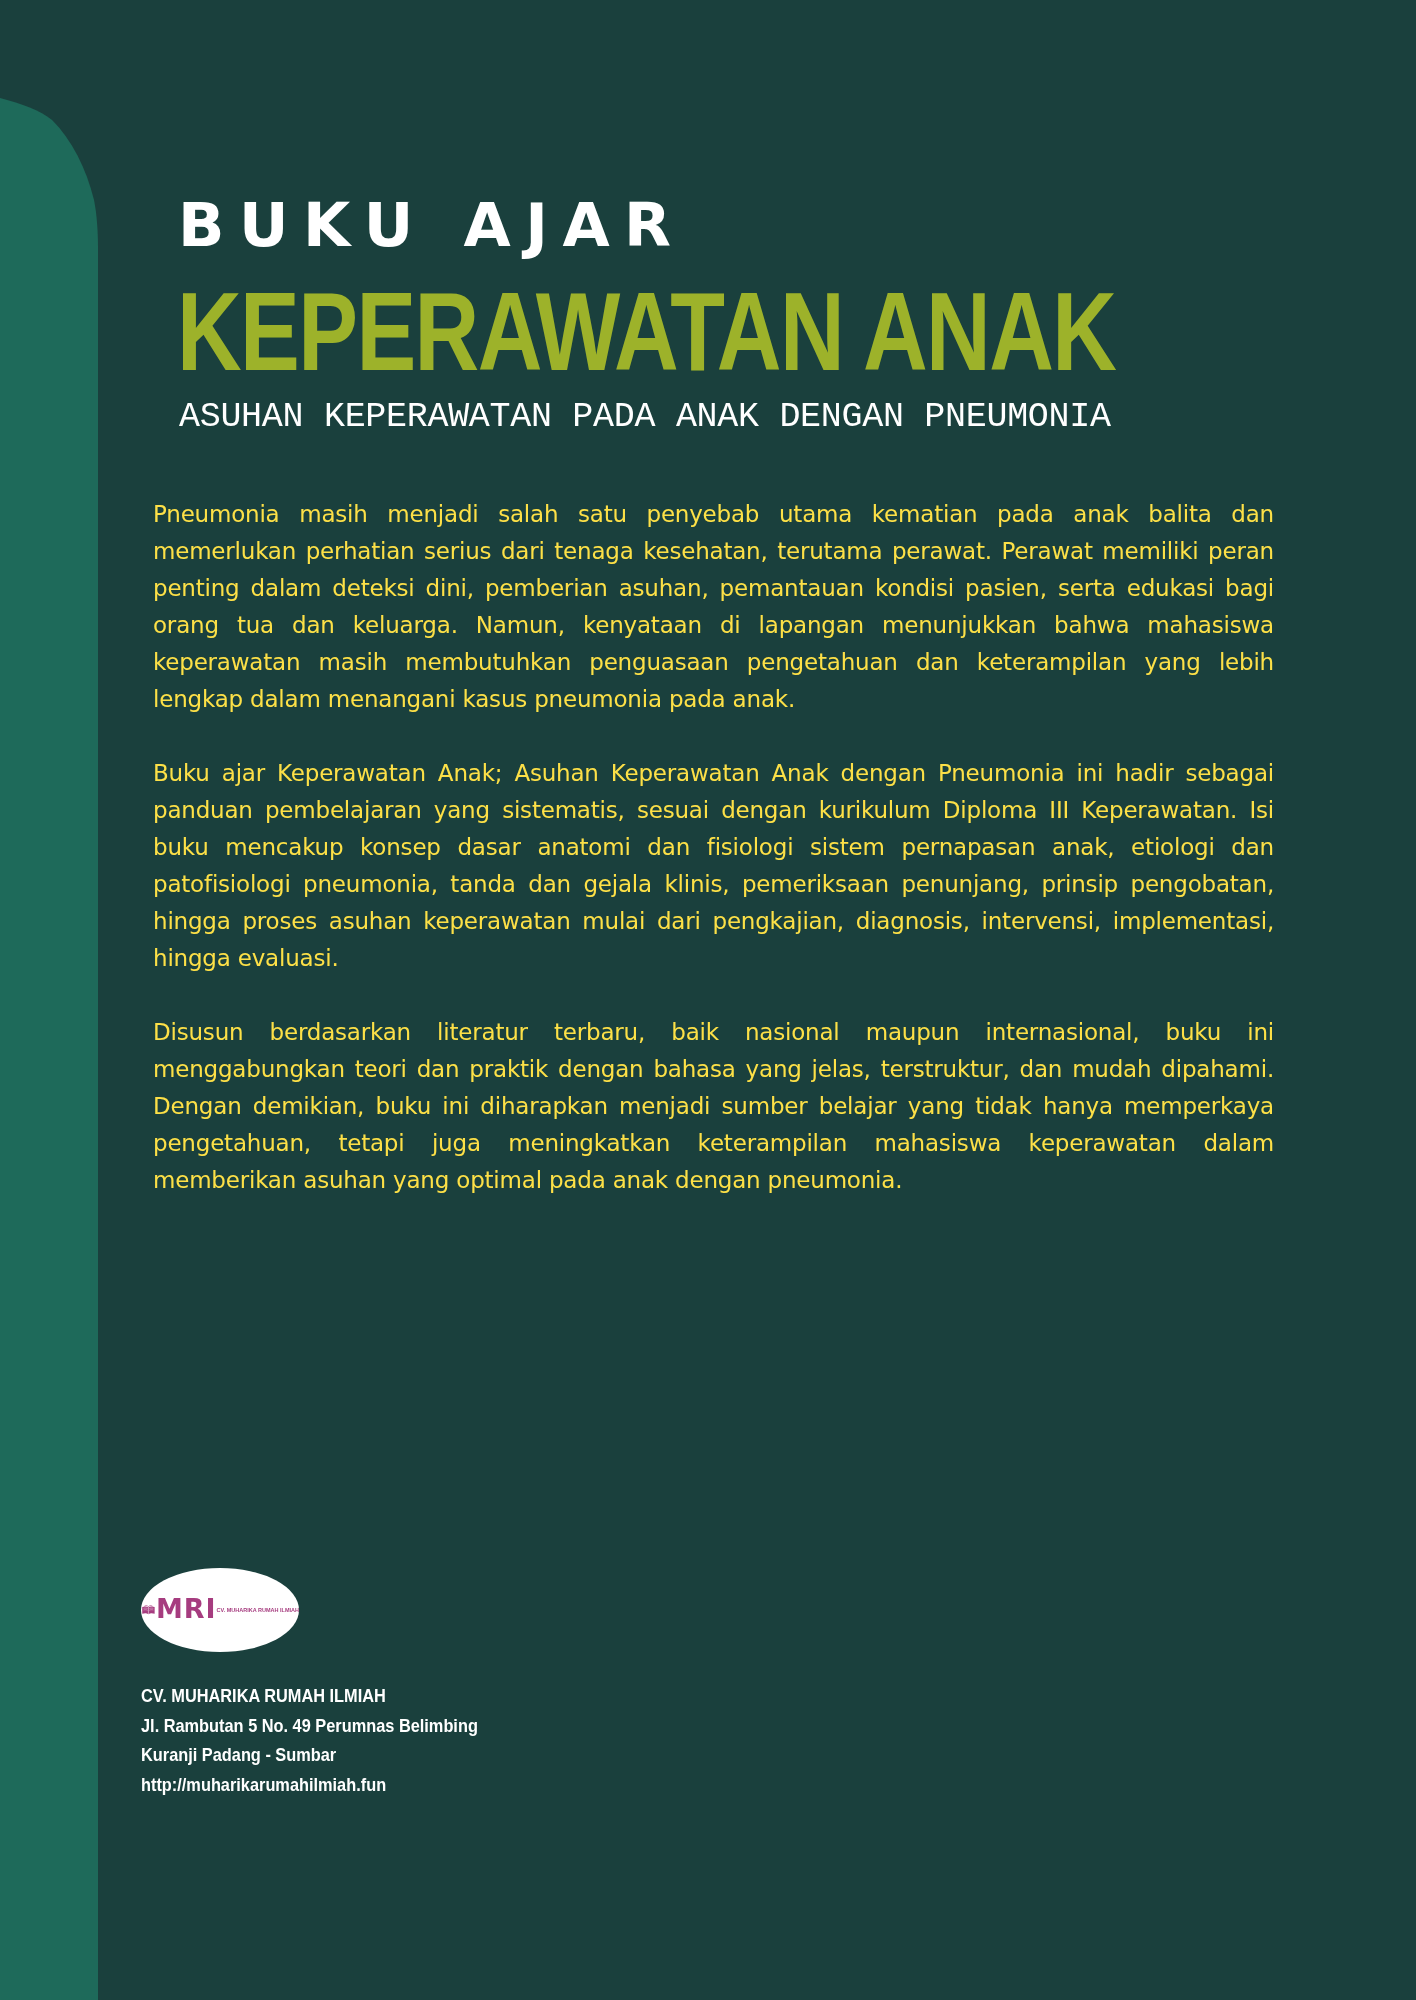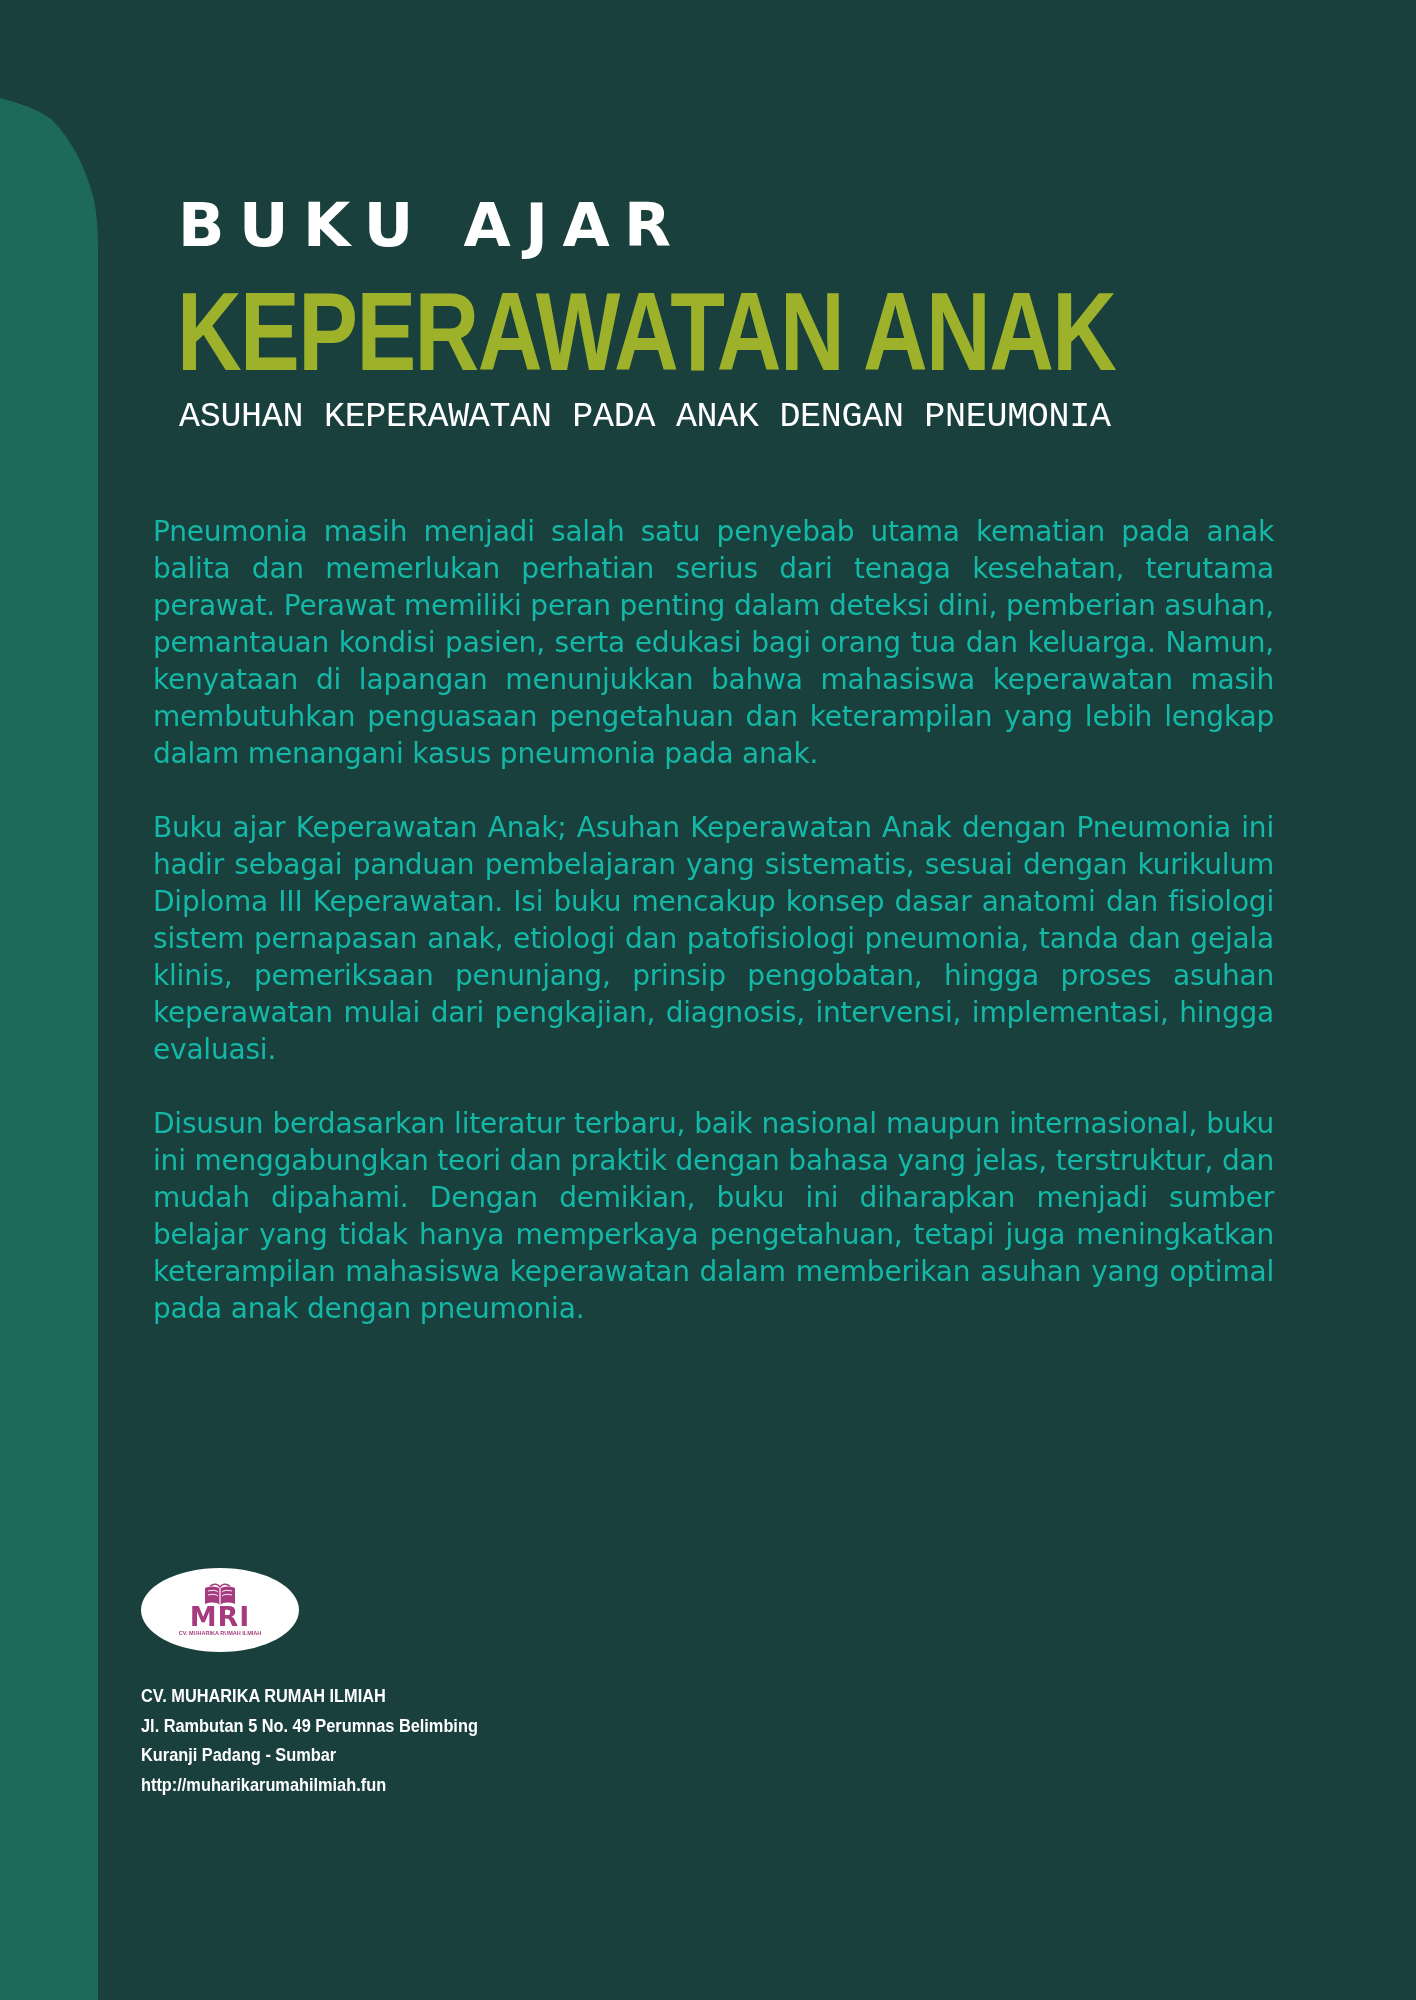--- a/index.html
+++ b/index.html
@@ -23,30 +23,30 @@
     white-space: nowrap; letter-spacing: -2px;
     transform: scaleX(0.80); transform-origin: left top;
   }
   .subtitle {
     position: absolute; left: 179px; top: 396px;
     font-family: Liberation Mono, monospace;
     font-size: 35px; line-height: 42px; color: #ffffff;
     white-space: nowrap; letter-spacing: -0.3px;
   }
   .body-text {
-    position: absolute; left: 153px; top: 513px; width: 1121px;
+    position: absolute; left: 153px; top: 496px; width: 1121px;
     font-family: "DejaVu Sans", sans-serif;
-    font-size: 28px; line-height: 37px; color: #14b8a6;
+    font-size: 23px; line-height: 37px; color: #fde047;
     letter-spacing: -0.2px;
   }
   .body-text p { margin: 0 0 37px 0; text-align: justify; }
   .logo {
     position: absolute; left: 141px; top: 1568px; width: 158px; height: 84px;
     border-radius: 50%; background: #ffffff;
-    display: flex; flex-direction: column; align-items: center; justify-content: center;
+    display: flex; align-items: center; justify-content: center;
   }
   .logo svg { display: block; }
   .logo-mark {
     font-family: "DejaVu Sans", sans-serif; font-weight: bold; color: #a63c7f;
     font-size: 27px; line-height: 24px; letter-spacing: 1px; margin-top: -2px;
   }
   .logo-caption {
     font-family: "Liberation Sans", sans-serif; color: #a63c7f;
     font-size: 5.5px; line-height: 8px; font-weight: bold; white-space: nowrap;
   }

